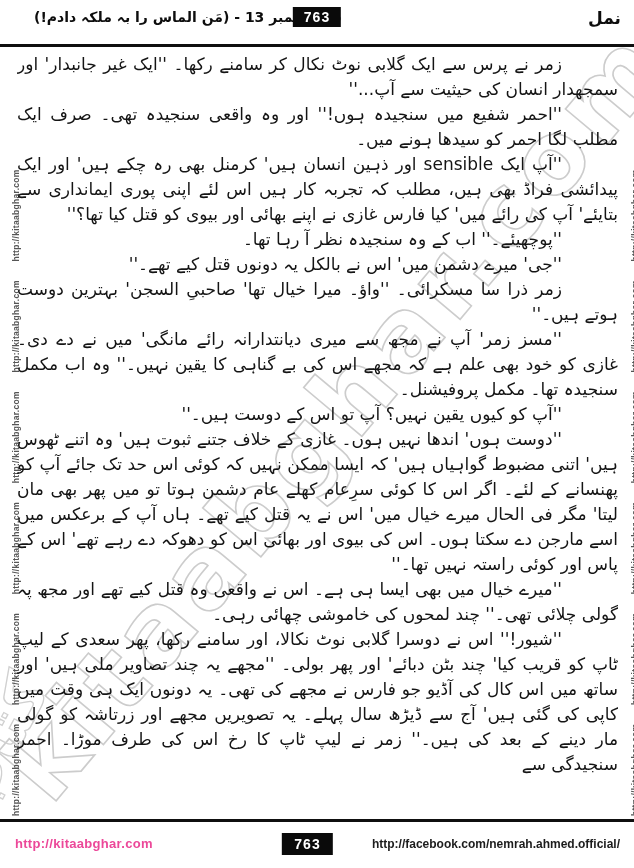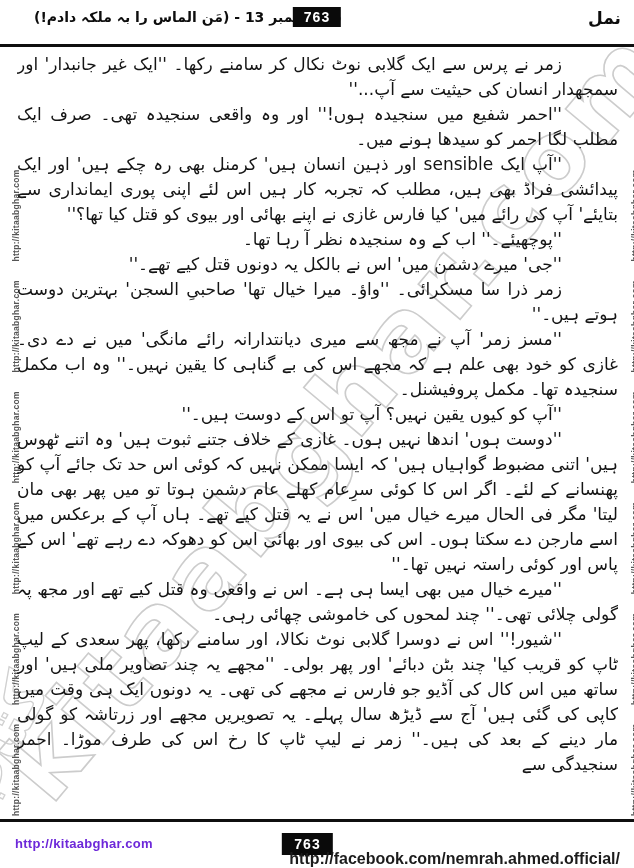--- a/index.html
+++ b/index.html
@@ -49,30 +49,30 @@
     fill:none;stroke:#cccccc;stroke-width:1.6;letter-spacing:7px;
   }
   .wm-urdu{
     font-family:"DejaVu Sans",sans-serif;font-weight:bold;font-size:62px;
     fill:none;stroke:#d0d0d0;stroke-width:1.3;
   }
   
   .footer{position:absolute;left:0;right:0;bottom:0;height:46px;z-index:5;
     font-family:"Liberation Sans",sans-serif;}
   .footer-left{
-    position:absolute;left:15px;top:14px;font-size:13px;font-weight:bold;color:#6d28d9;
+    position:absolute;left:15px;top:14px;font-size:13px;font-weight:bold;color:#ec4899;
     letter-spacing:0.3px;
   }
   .footer-page-box{
     position:absolute;left:48.5%;top:11px;transform:translateX(-50%);
     background:#0a0a0a;color:#ffffff;font-weight:bold;font-size:14px;
     padding:3px 12px;letter-spacing:1px;
   }
   .footer-right{
-    position:absolute;right:14px;top:28px;font-size:16px;font-weight:bold;color:#1c1c1c;
+    position:absolute;right:14px;top:15px;font-size:12px;font-weight:bold;color:#1c1c1c;
   }
 </style>
 </head>
 <body>
 
 <div class="page">
 
   <svg class="wm-layer" width="634" height="868" viewBox="0 0 634 868" aria-hidden="true">
     <g transform="rotate(-50 317 434)">
       <text class="wm-latin" x="-140" y="470">kitaabghar.com</text>

